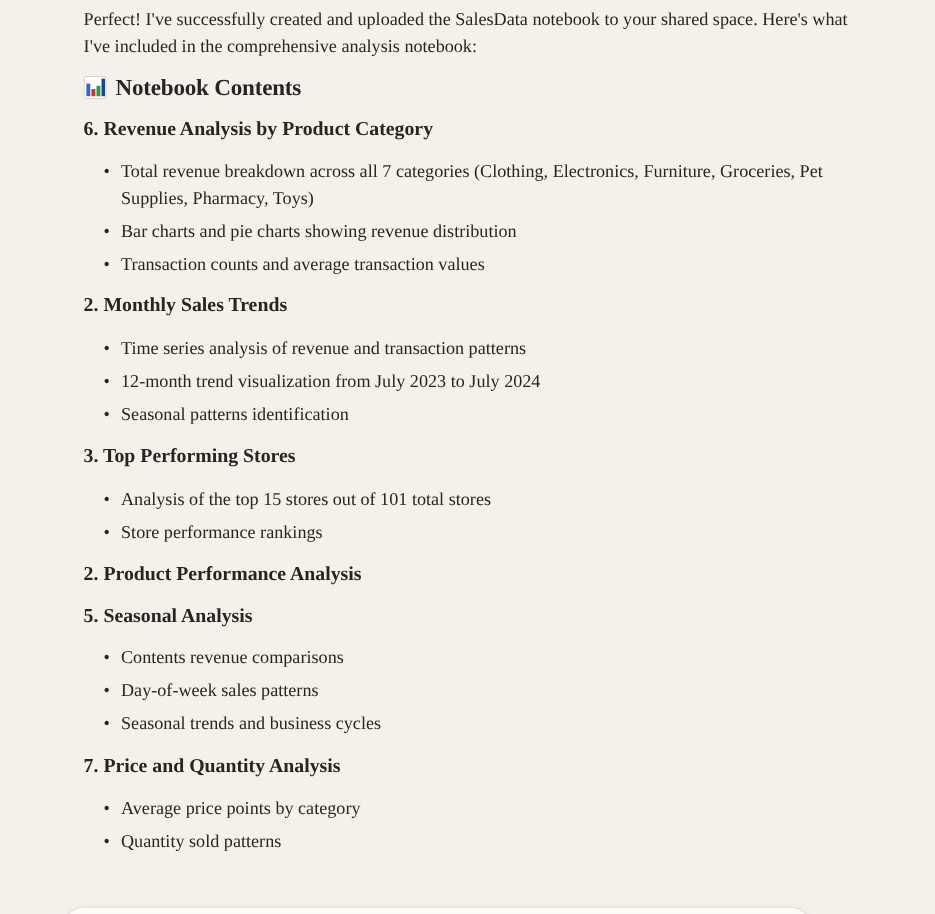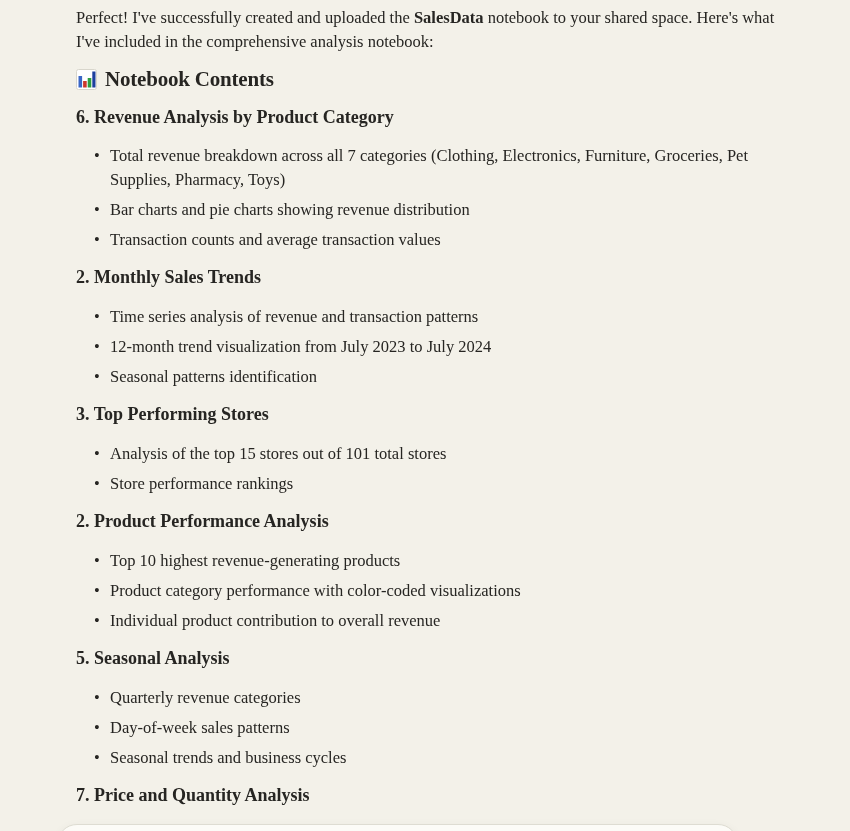--- a/index.html
+++ b/index.html
@@ -16,21 +16,21 @@
     position: absolute;
     left: 76px;
     top: 0;
     width: 700px;
   }
   p.intro {
     margin: 6px 0 0 0;
     font-size: 16.5px;
     line-height: 23.5px;
   }
-  p.intro b { font-weight: 700; }
+  p.intro b { font-weight: 400; }
   h2.nb-heading {
     margin: 13px 0 0 0;
     font-size: 21px;
     line-height: 26px;
     font-weight: 700;
     letter-spacing: -0.2px;
     display: flex;
     align-items: center;
   }
   .emoji-chart {
@@ -118,31 +118,26 @@
   <section>
     <h3 class="sec-title">3. Top Performing Stores</h3>
     <ul class="sec-list">
       <li>Analysis of the top 15 stores out of 101 total stores</li>
       <li>Store performance rankings</li>
     </ul>
   </section>
 
   <section>
     <h3 class="sec-title">2. Product Performance Analysis</h3>
-    <ul class="sec-list">
-      <li>Top 10 highest revenue-generating products</li>
-      <li>Product category performance with color-coded visualizations</li>
-      <li>Individual product contribution to overall revenue</li>
-    </ul>
   </section>
 
   <section>
     <h3 class="sec-title">5. Seasonal Analysis</h3>
     <ul class="sec-list">
-      <li>Quarterly revenue categories</li>
+      <li>Contents revenue comparisons</li>
       <li>Day-of-week sales patterns</li>
       <li>Seasonal trends and business cycles</li>
     </ul>
   </section>
 
   <section>
     <h3 class="sec-title">7. Price and Quantity Analysis</h3>
     <ul class="sec-list">
       <li>Average price points by category</li>
       <li>Quantity sold patterns</li>

